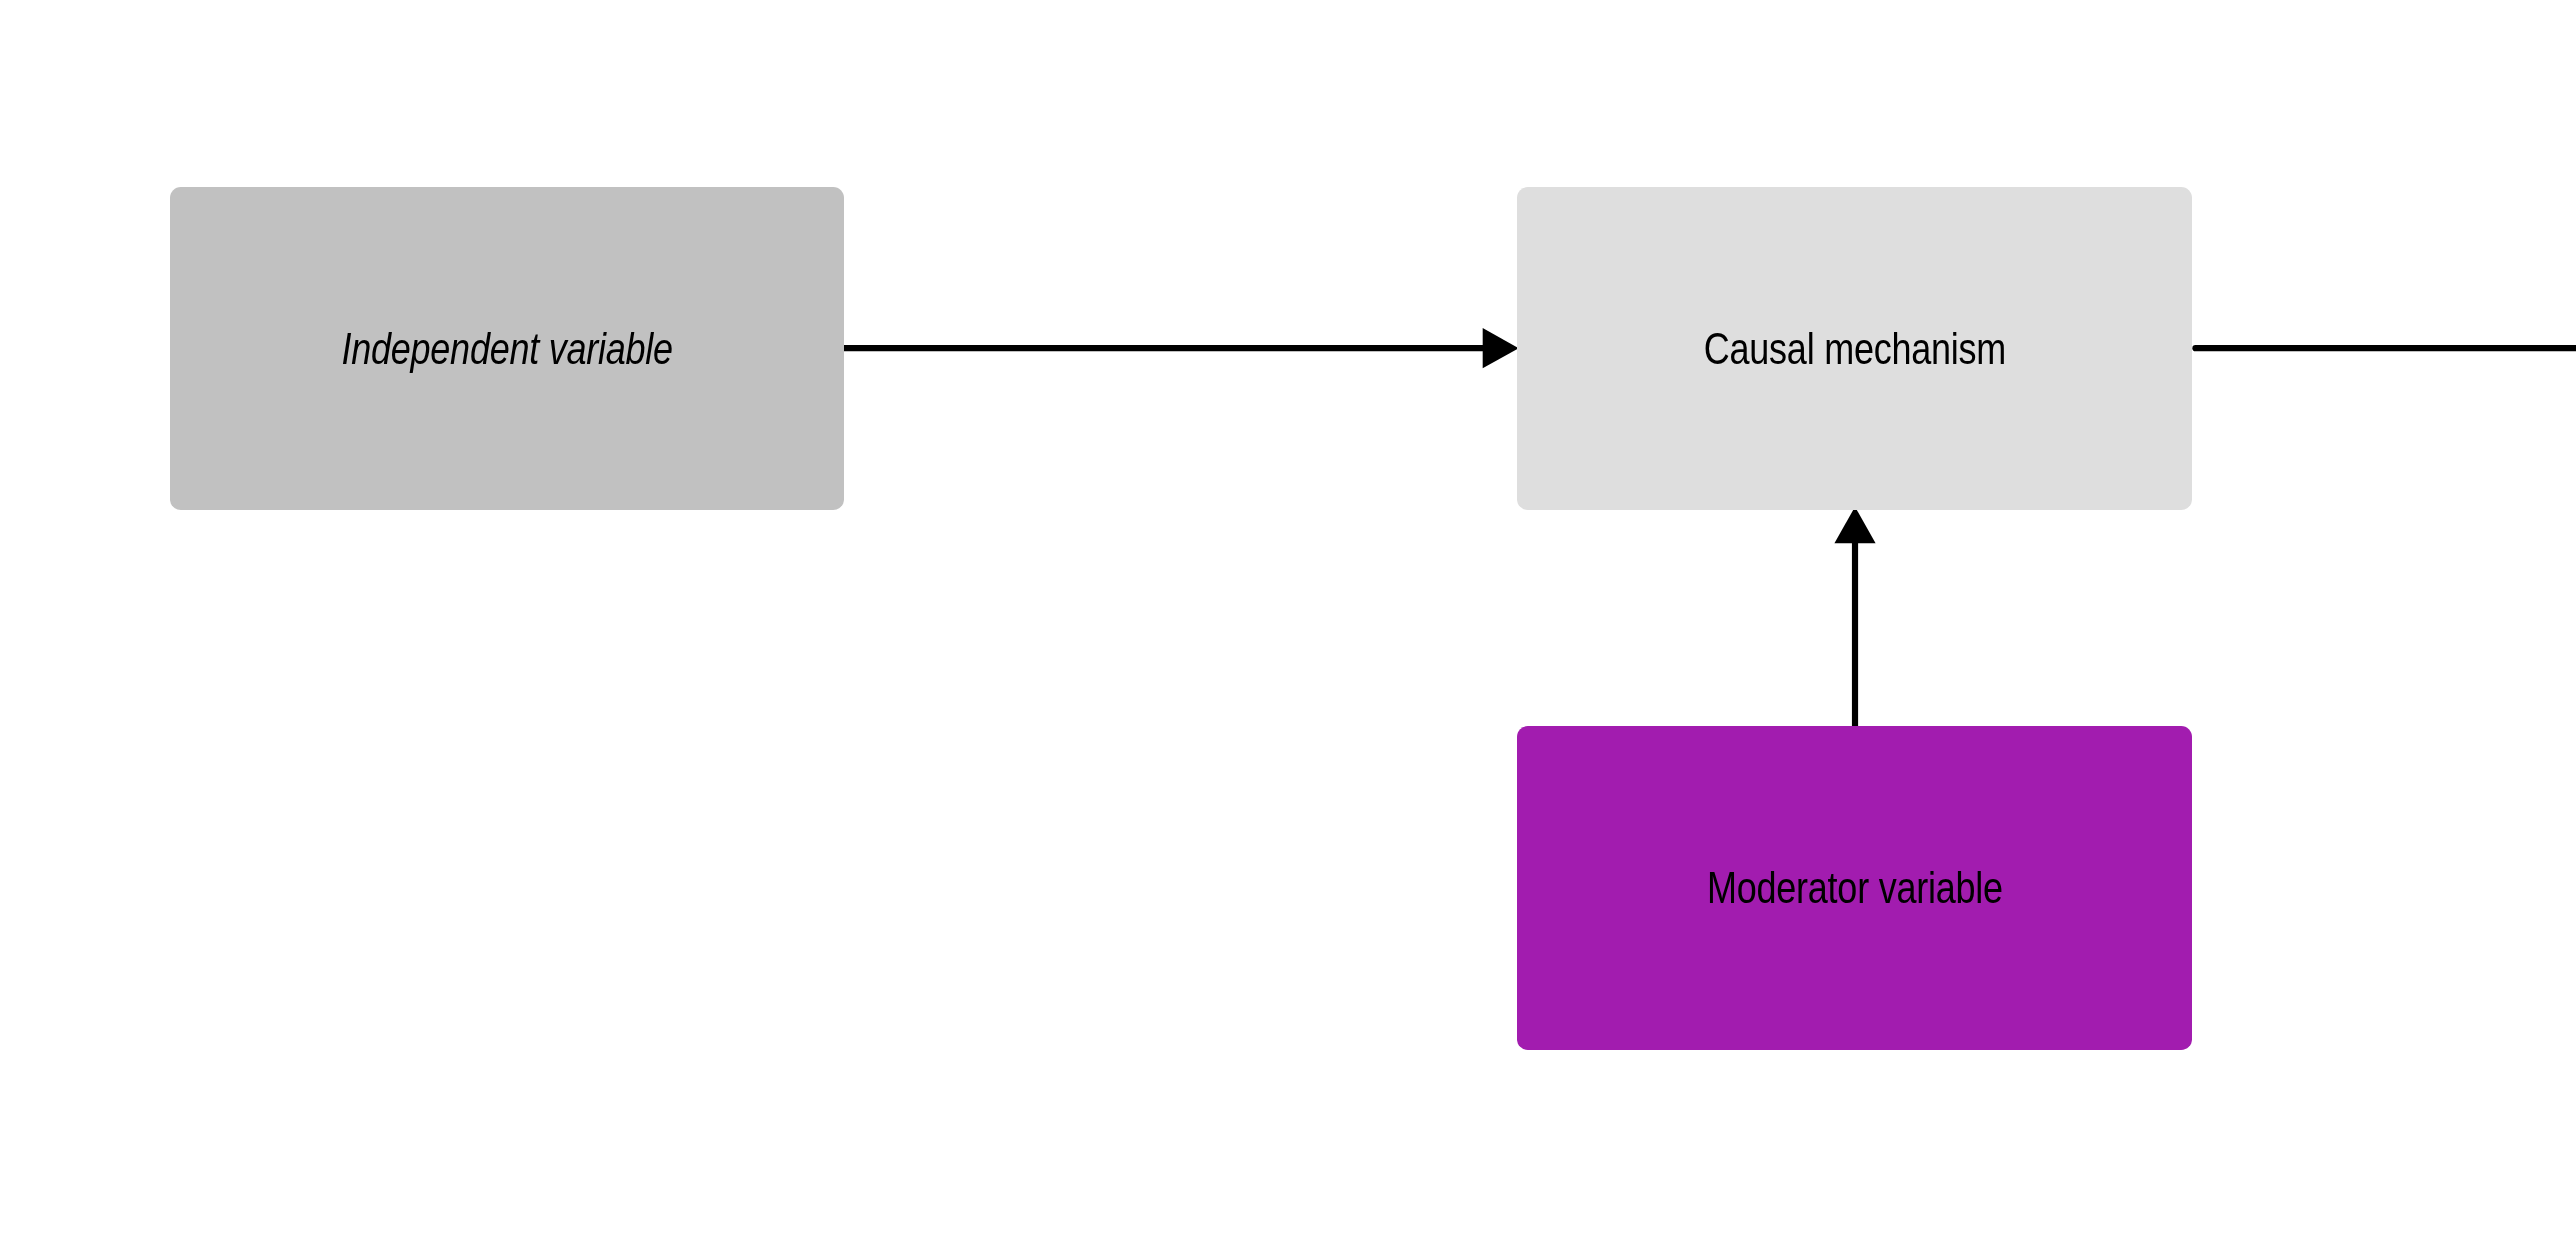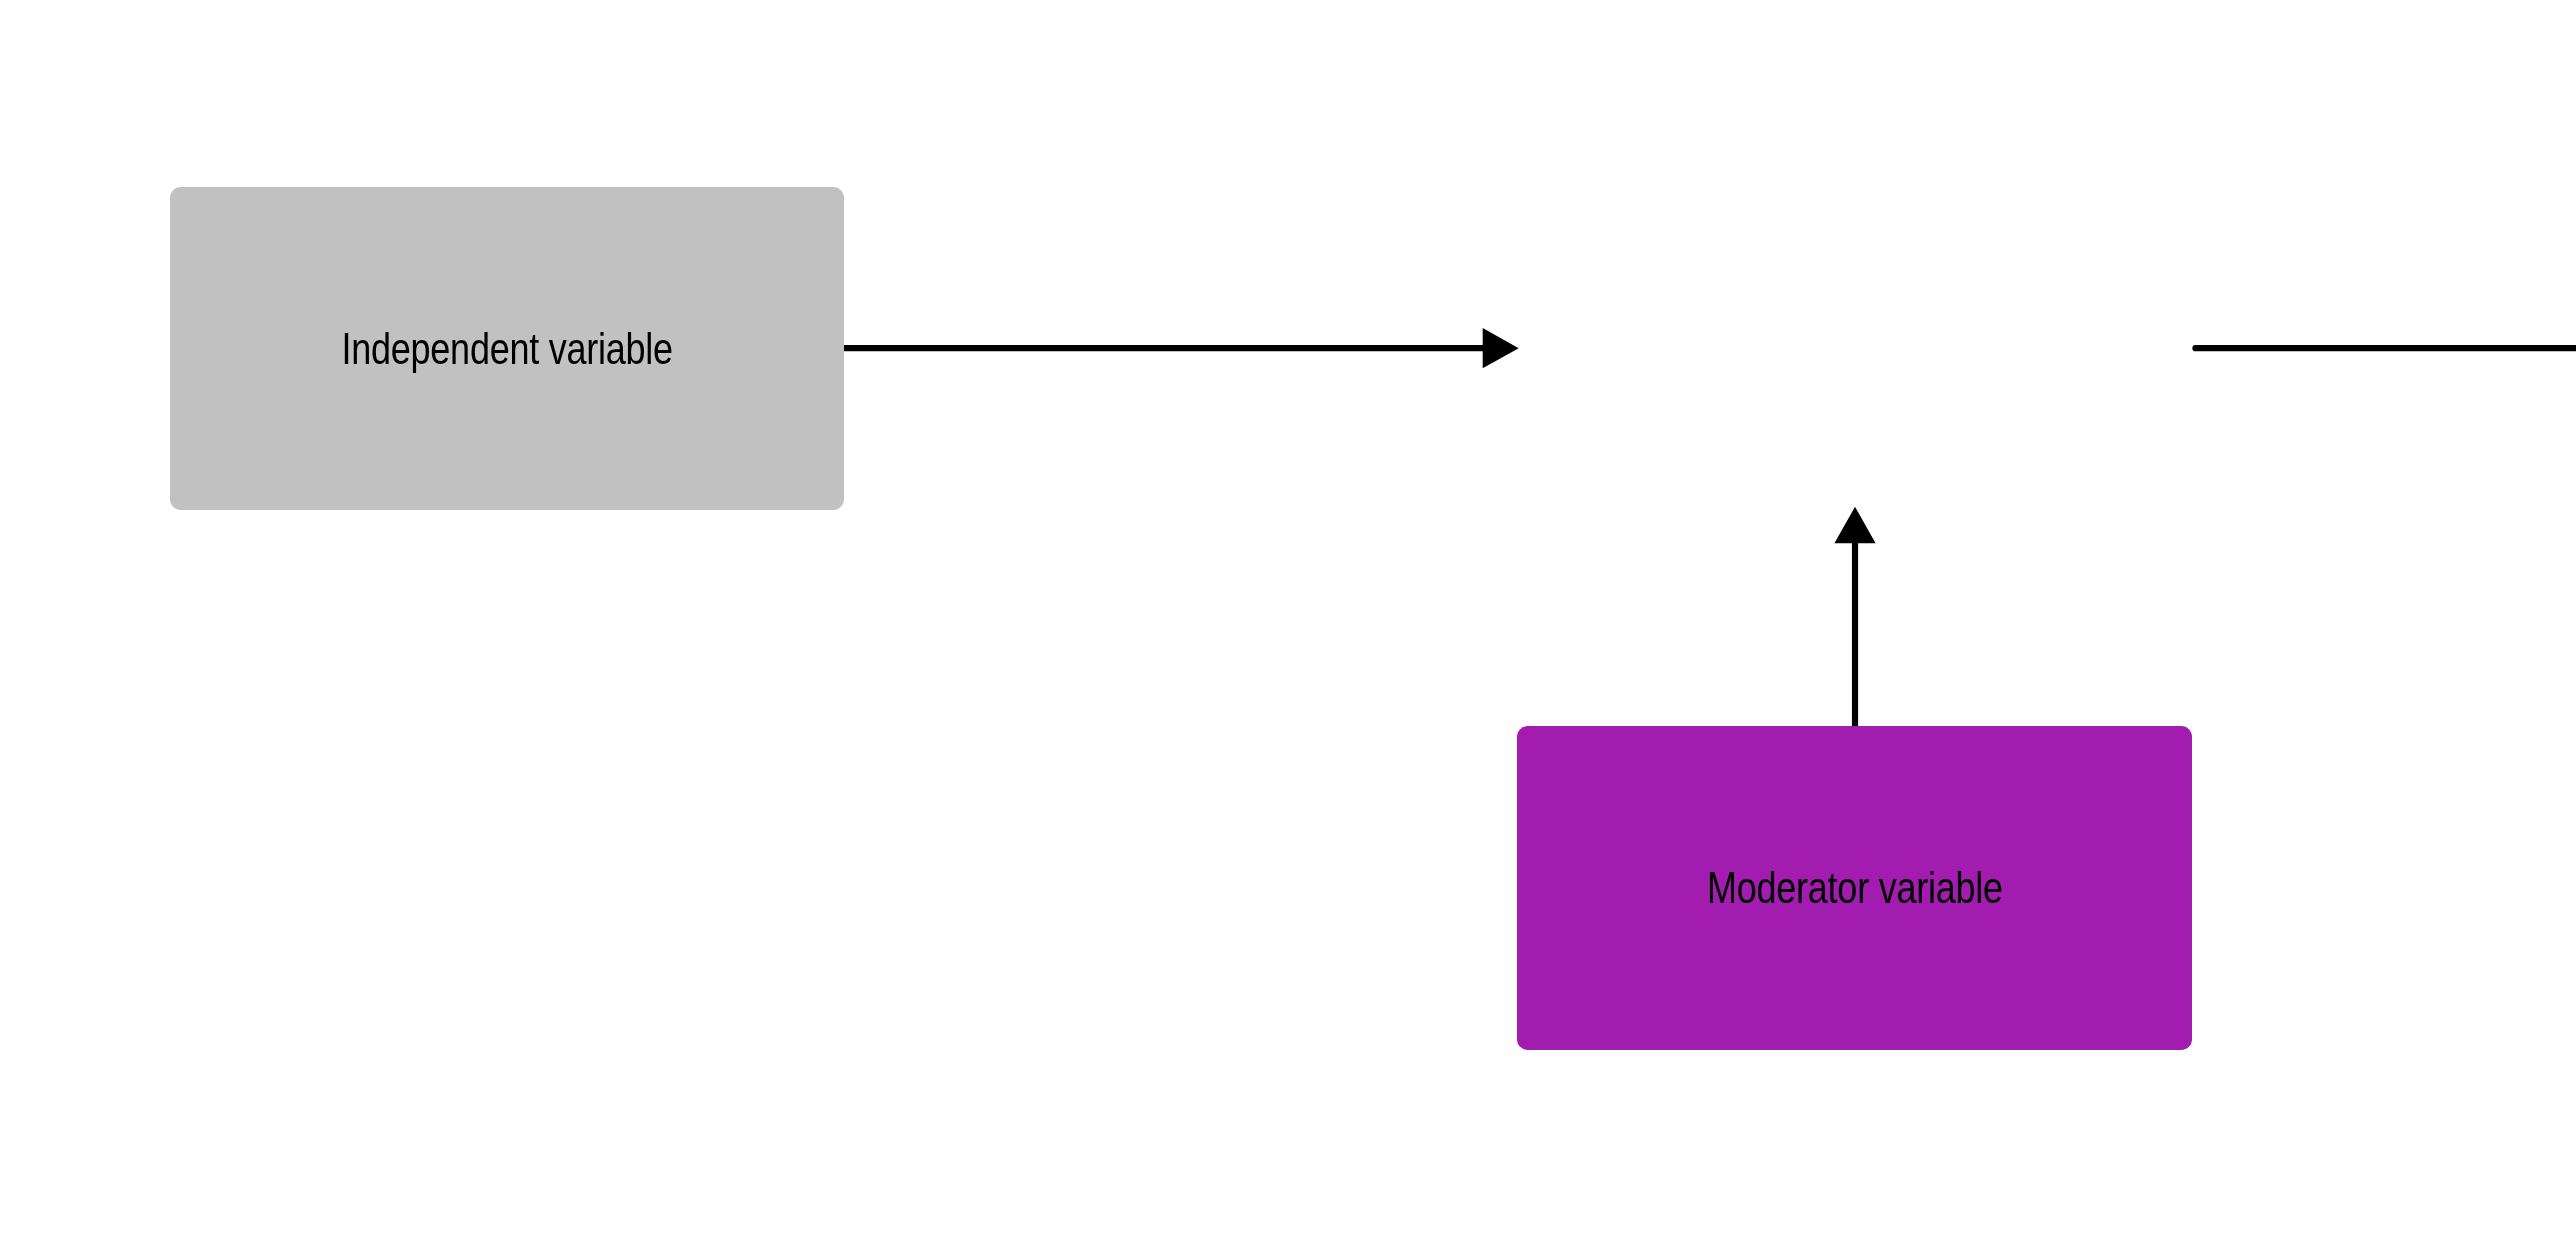--- a/index.html
+++ b/index.html
@@ -44,20 +44,21 @@
     white-space: nowrap;
     user-select: none;
   }
 
   #node-independent {
     left: 170px;
     top: 187px;
     width: 674px;
     height: 323px;
     background: #c1c1c1;
+    font-style: italic;
   }
 
   #node-causal {
     left: 1517px;
     top: 187px;
     width: 675px;
     height: 323px;
     background: #dedede;
   }
 
@@ -109,19 +110,22 @@
     <g>
       <line class="edge-line" x1="3601" y1="1409" x2="3601" y2="1051"></line>
       <polygon class="edge-head" points="3601,984 3561,1055 3641,1055"></polygon>
     </g>
   </svg>
 
   <div class="node" id="node-independent" style="left: 170px; top: 187px; width: 674px; height: 323px; background: rgb(193, 193, 193);">
     <span class="node-label">Independent variable</span>
   </div>
 
+  <div class="node" id="node-causal" style="left: 1517px; top: 187px; width: 675px; height: 323px; background: rgb(222, 222, 222);">
+    <span class="node-label">Causal mechanism</span>
+  </div>
 
   <div class="node" id="node-moderator" style="left: 1517px; top: 726px; width: 675px; height: 324px; background: #a21caf;">
     <span class="node-label">Moderator variable</span>
   </div>
 
 </div>
 
 
 </body></html>

